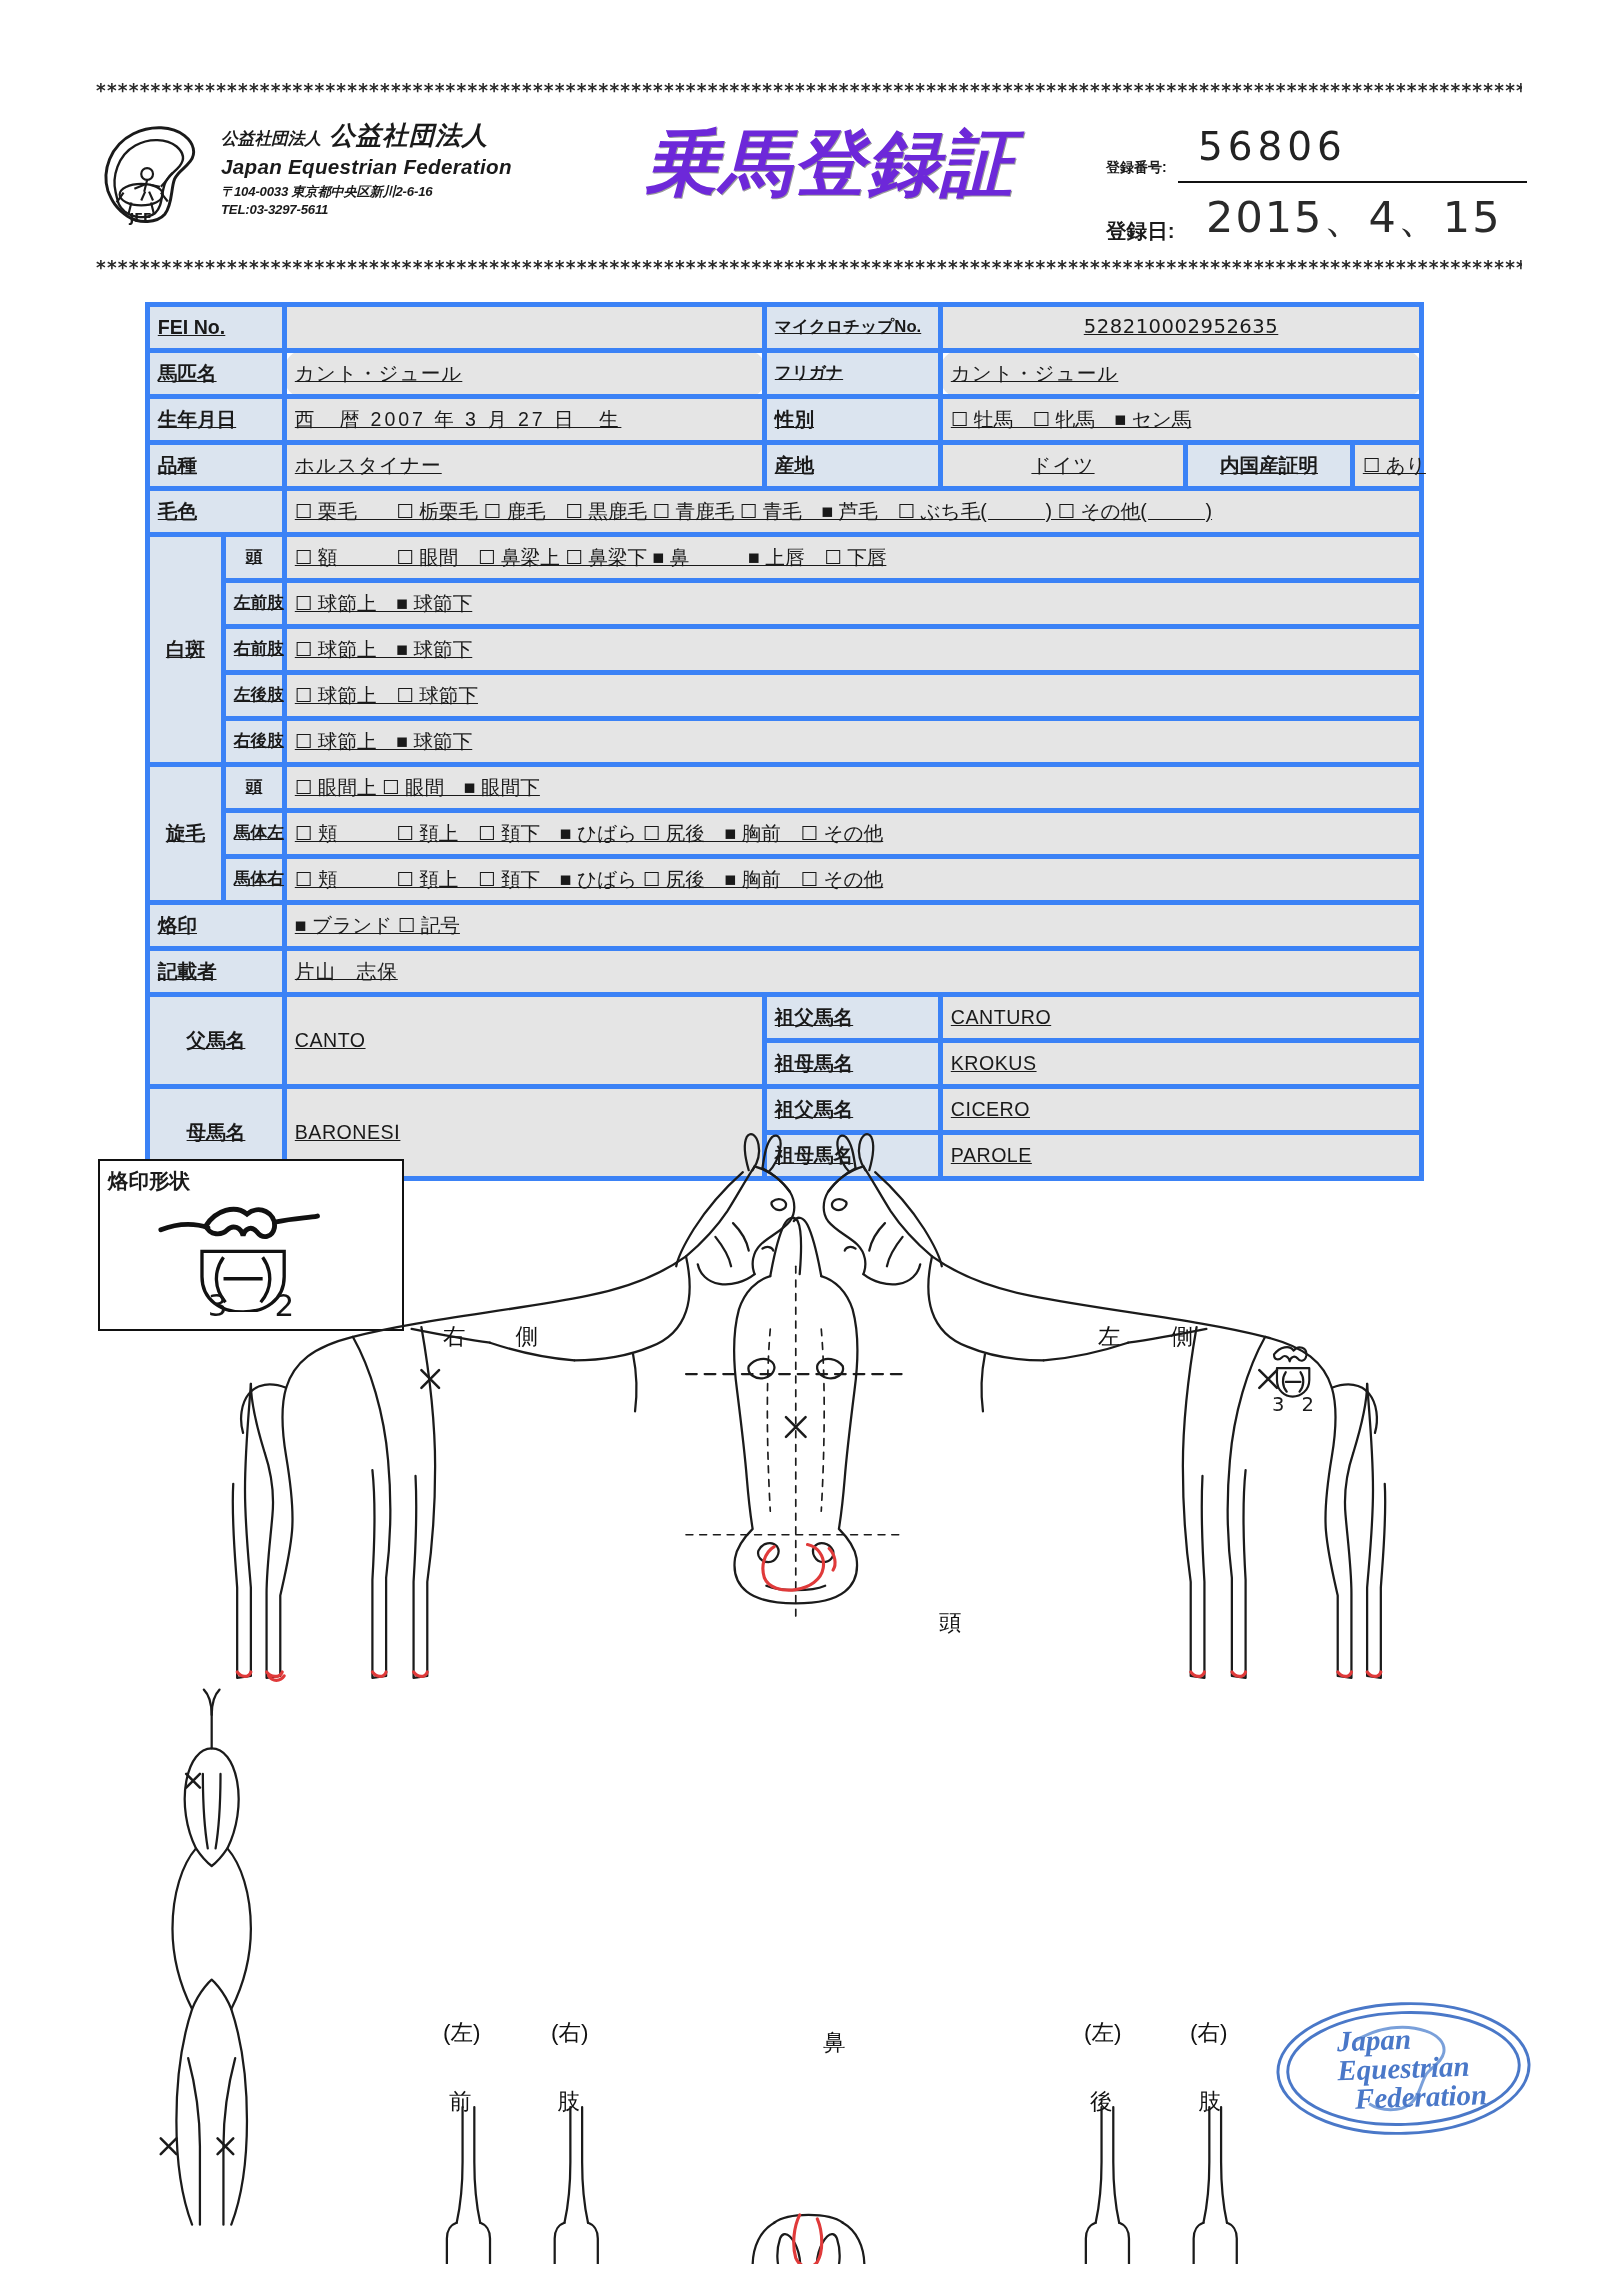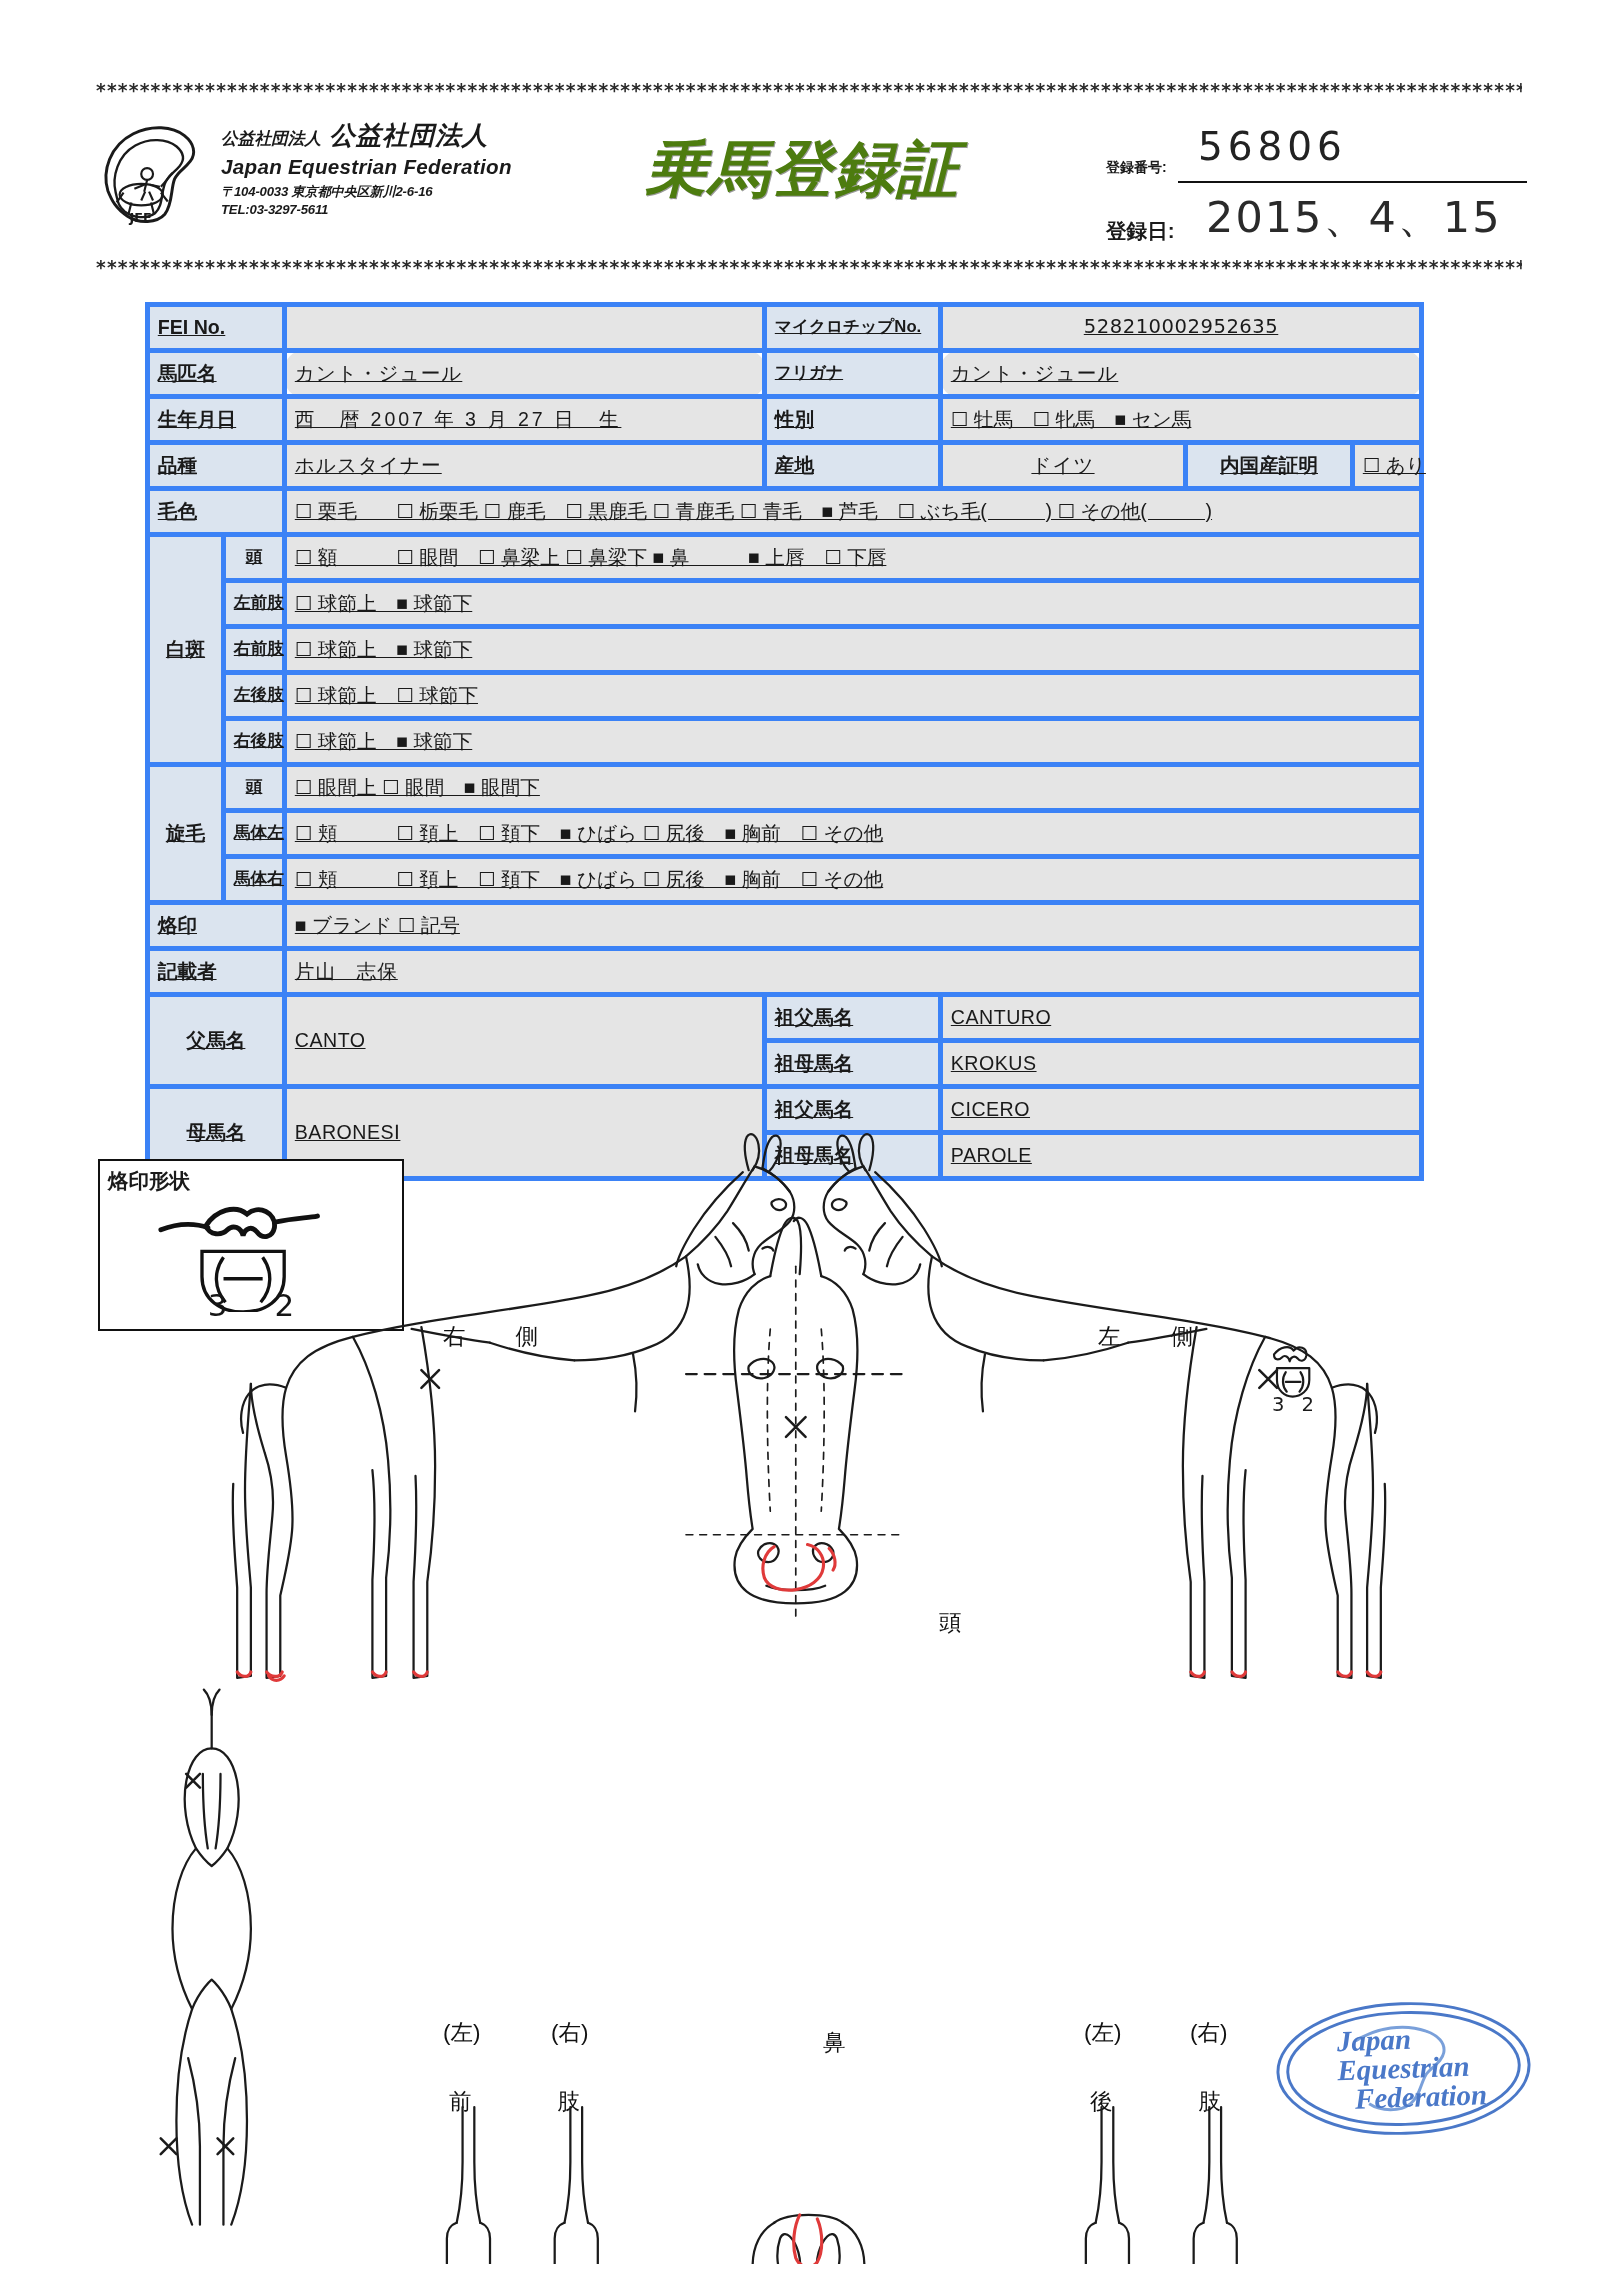--- a/index.html
+++ b/index.html
@@ -28,23 +28,23 @@
   
   .header { position:absolute; left:96px; top:116px; width:1426px; height:127px; }
   .logo-mark { position:absolute; left:0; top:3.9px; width:116px; height:108px; }
   .fed-names { position:absolute; left:125px; top:2px; width:412px; }
   .fed-jp { font-size:25.5px; font-weight:700; font-style:italic; letter-spacing:1px; white-space:nowrap;}
   .fed-jp .small { font-size:16.7px; font-weight:700; letter-spacing:0; }
   .fed-en { font-size:20.6px; font-style:italic; font-weight:700; margin-top:2px; letter-spacing:0.3px; }
   .fed-addr { font-size:13.2px; font-style:italic; font-weight:700; line-height:1.35; margin-top:3.9px; letter-spacing:-0.2px;}
 
   .doc-title {
-    position:absolute; left:549px; top:13px;
-    font-size:61px; font-weight:700; font-style:italic;
-    letter-spacing:2px; color:#4d7c0f;
+    position:absolute; left:549px; top:0;
+    font-size:72px; font-weight:700; font-style:italic;
+    letter-spacing:2px; color:#6d28d9;
     text-shadow:1px 1px 0 #9a9a9a;
     white-space:nowrap;
   }
 
   .reg-block { position:absolute; left:1010px; top:7.8px; width:421px; }
   .reg-row { display:flex; align-items:flex-end; margin-bottom:5.9px; }
   .reg-label { font-size:14px; font-weight:700; white-space:nowrap; padding-bottom:5.9px; }
   .reg-value {
     flex:1; margin-left:11.8px; border-bottom:2.9px solid #111;
     font-family:"DejaVu Sans",sans-serif;

